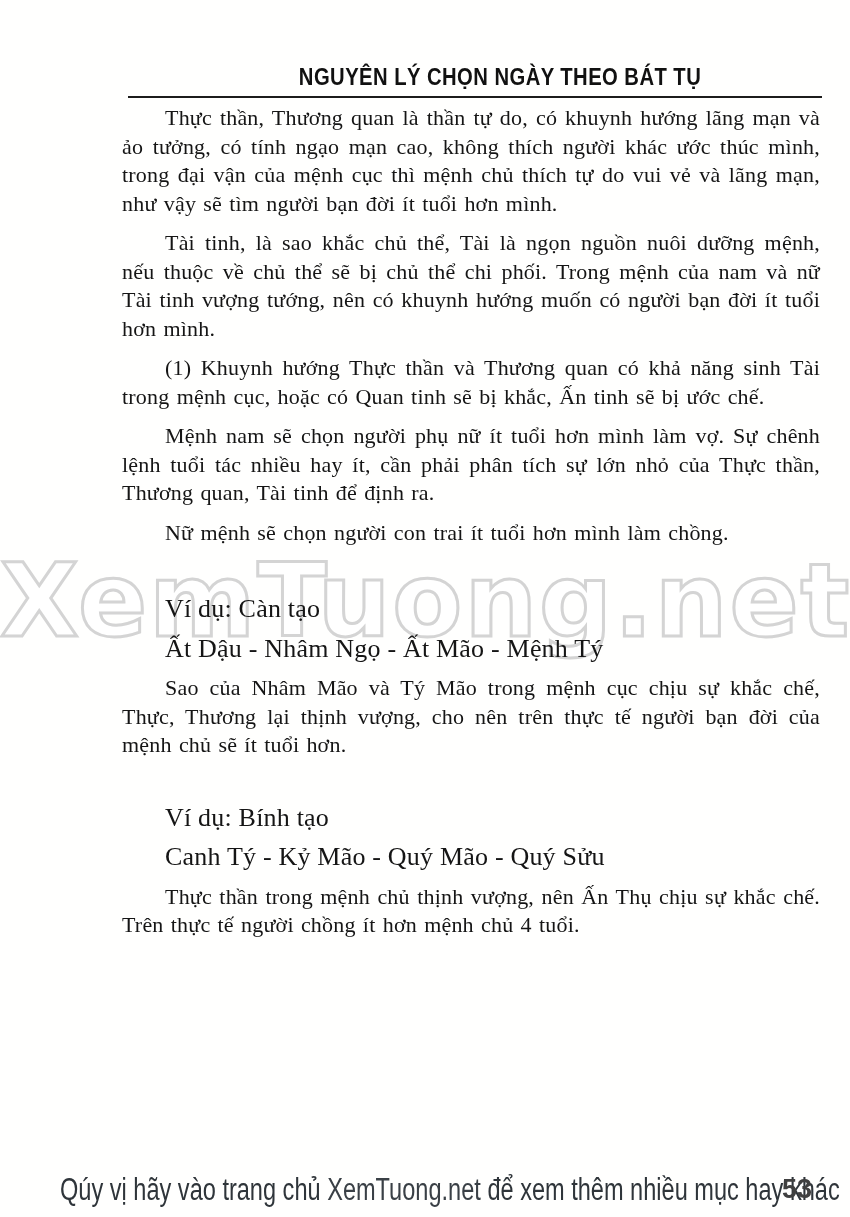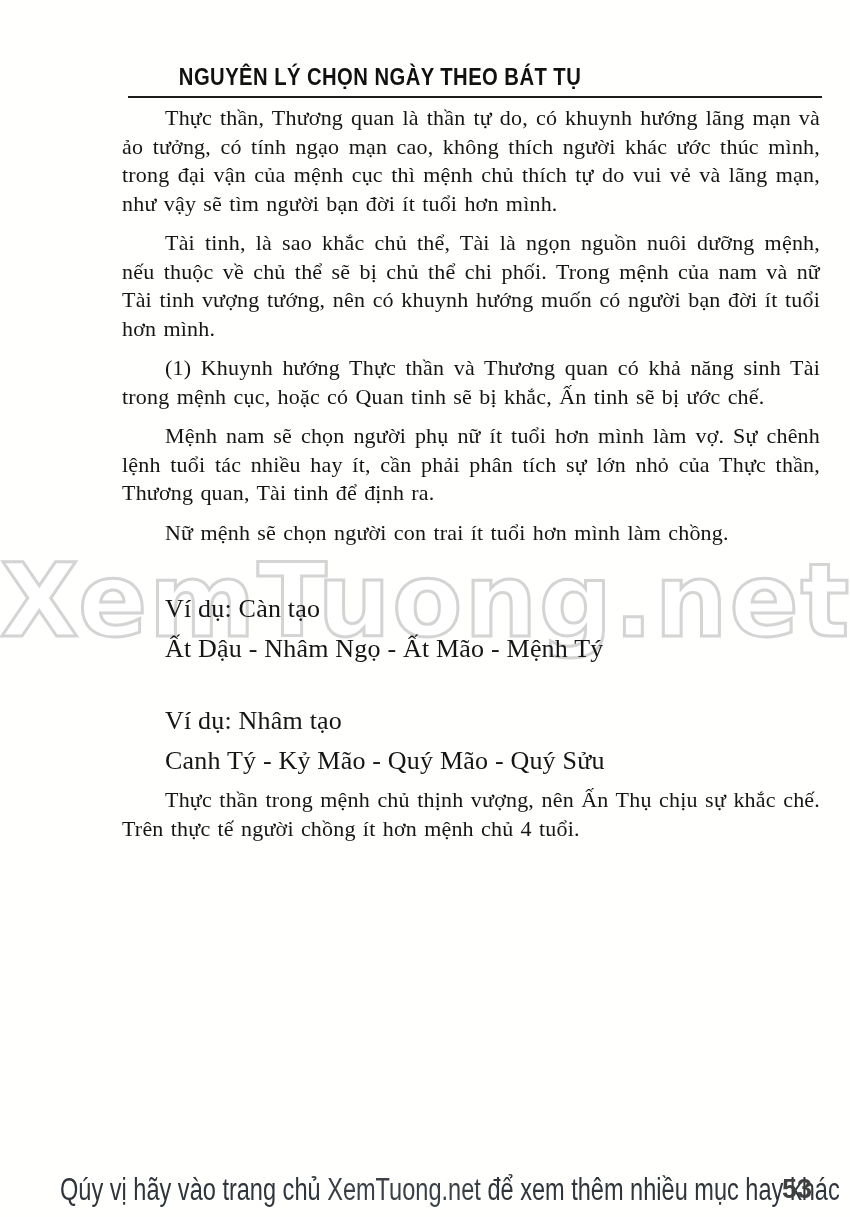--- a/index.html
+++ b/index.html
@@ -12,21 +12,21 @@
     font-family: "Liberation Serif", serif;
     color: #151515;
     overflow: hidden;
   }
   
   .header {
     position: absolute;
     top: 64px;
     left: 124px;
     right: 28px;
-    text-align: left;
+    text-align: center;
     z-index: 2;
   }
   .header-title {
     display: inline-block;
     font-family: "Liberation Sans", sans-serif;
     font-weight: bold;
     font-size: 23px;
     letter-spacing: 0.5px;
     white-space: nowrap;
     transform: scaleX(0.88);
@@ -131,22 +131,23 @@
     <p class="body-para">Tài tinh, là sao khắc chủ thể, Tài là ngọn nguồn nuôi dưỡng mệnh, nếu thuộc về chủ thể sẽ bị chủ thể chi phối. Trong mệnh của nam và nữ Tài tinh vượng tướng, nên có khuynh hướng muốn có người bạn đời ít tuổi hơn mình.</p>
 
     <p class="body-para">(1) Khuynh hướng Thực thần và Thương quan có khả năng sinh Tài trong mệnh cục, hoặc có Quan tinh sẽ bị khắc, Ấn tinh sẽ bị ước chế.</p>
 
     <p class="body-para">Mệnh nam sẽ chọn người phụ nữ ít tuổi hơn mình làm vợ. Sự chênh lệnh tuổi tác nhiều hay ít, cần phải phân tích sự lớn nhỏ của Thực thần, Thương quan, Tài tinh để định ra.</p>
 
     <p class="body-para">Nữ mệnh sẽ chọn người con trai ít tuổi hơn mình làm chồng.</p>
 
     <p class="example-label gap-1">Ví dụ: Càn tạo</p>
     <p class="example-pillars">Ất Dậu - Nhâm Ngọ - Ất Mão - Mệnh Tý</p>
+    <p class="body-para">Sao của Nhâm Mão và Tý Mão trong mệnh cục chịu sự khắc chế, Thực, Thương lại thịnh vượng, cho nên trên thực tế người bạn đời của mệnh chủ sẽ ít tuổi hơn.</p>
 
-    <p class="example-label gap-2">Ví dụ: Nhâm tạo</p>
+    <p class="example-label gap-2">Ví dụ: Bính tạo</p>
     <p class="example-pillars">Canh Tý - Kỷ Mão - Quý Mão - Quý Sửu</p>
     <p class="body-para">Thực thần trong mệnh chủ thịnh vượng, nên Ấn Thụ chịu sự khắc chế. Trên thực tế người chồng ít hơn mệnh chủ 4 tuổi.</p>
   </div>
 
   <div class="footer">
     <span>Qúy vị hãy vào trang chủ </span><span class="brand">XemTuong.net</span><span> để xem thêm nhiều mục hay khác</span>
   </div>
 
   <div class="page-number">53</div>
 

